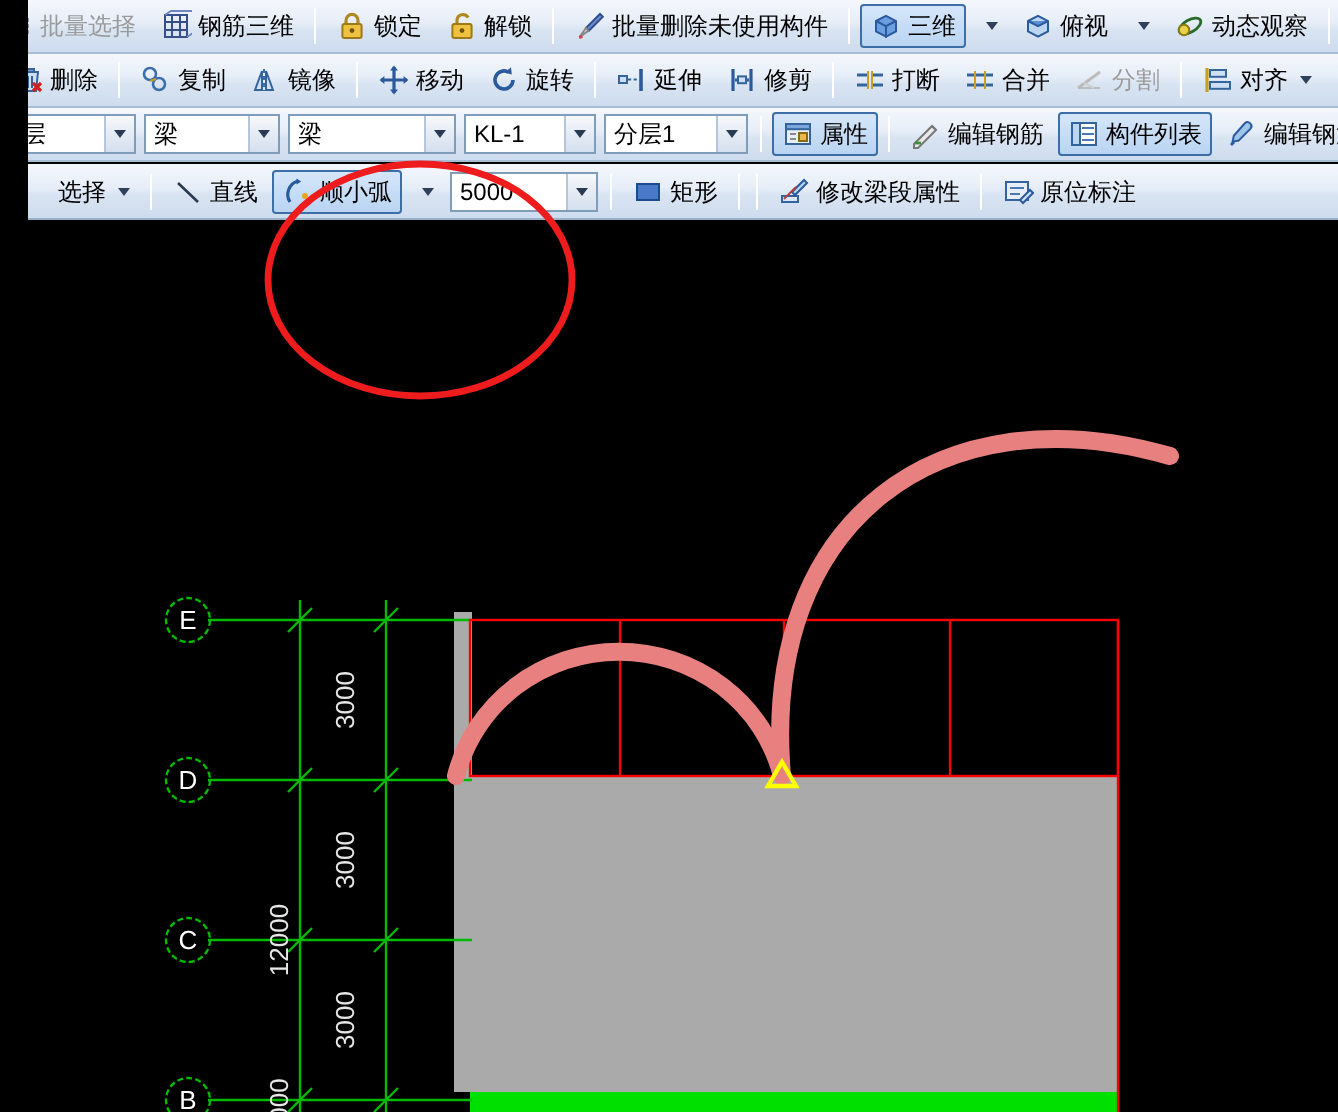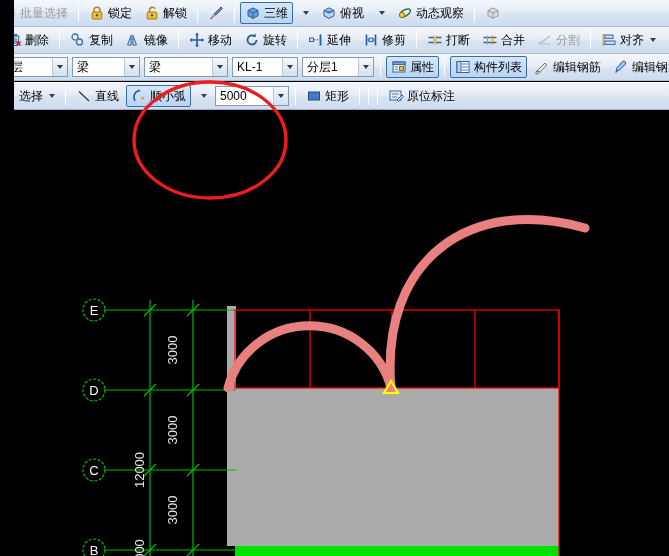--- a/index.html
+++ b/index.html
@@ -100,20 +100,32 @@
     <div class="tb-item disabled" style="margin-left:-18px">
       <span class="ic">
         <svg width="16" height="16" viewBox="0 0 16 16">
             <rect x="2" y="3" width="11" height="10" fill="none" stroke="#999" stroke-dasharray="2 1"></rect>
             <path d="M6 6l5 4-2 .3 1 2-1 .5-1-2-1.4 1.4z" fill="#aaa"></path>
           </svg>
       </span>
       <span class="tb-label">批量选择</span>
     </div>
 
+    <div class="tb-item">
+      <span class="ic">
+        <svg width="16" height="16" viewBox="0 0 16 16">
+            <g stroke="#354f8c" fill="none" stroke-width="1">
+              <rect x="2.5" y="2.5" width="11" height="11"></rect>
+              <path d="M6 2.5v11M10 2.5v11M2.5 6h11M2.5 10h11"></path>
+            </g>
+            <path d="M2.5 2.5l3-2h11v11l-3 2" fill="none" stroke="#6f86c0"></path>
+          </svg>
+      </span>
+      <span class="tb-label">钢筋三维</span>
+    </div>
 
     <div class="sep"></div>
 
     <div class="tb-item">
       <span class="ic">
         <svg width="16" height="16" viewBox="0 0 16 16">
             <path d="M5 7V5.2a3 3 0 016 0V7" fill="none" stroke="#b08a20" stroke-width="1.6"></path>
             <rect x="3.2" y="7" width="9.6" height="7" rx="1" fill="#f0c040" stroke="#9c7a17"></rect>
             <circle cx="8" cy="10.3" r="1.2" fill="#6b5210"></circle>
           </svg>
@@ -135,20 +147,21 @@
     <div class="sep"></div>
 
     <div class="tb-item">
       <span class="ic">
         <svg width="16" height="16" viewBox="0 0 16 16">
             <path d="M13 2l1.4 1.4-7 7L6 9z" fill="#6f8fd0" stroke="#2f4f8f"></path>
             <path d="M6 9l-3.2 4.4 4.4-3z" fill="#e8e8e8" stroke="#888"></path>
             <path d="M2.6 13.8l1.6-.6" stroke="#d04040" stroke-width="1.4"></path>
           </svg>
       </span>
+      <span class="tb-label">批量删除未使用构件</span>
     </div>
 
     <div class="sep"></div>
 
     <div class="tb-item active">
       <span class="ic">
         <svg width="16" height="16" viewBox="0 0 16 16">
             <path d="M3 5.5l5-2.6 5 2.6v5.2l-5 2.6-5-2.6z" fill="#6c9fe0" stroke="#2a5a9c"></path>
             <path d="M3 5.5l5 2.6 5-2.6M8 8.1v5.8" fill="none" stroke="#2a5a9c"></path>
           </svg>
@@ -375,57 +388,57 @@
             <rect x="2" y="3" width="12" height="2.6" fill="#7aa6da" stroke="#34649c"></rect>
             <path d="M4 8h3M4 10.5h3" stroke="#8a8a8a"></path>
             <path d="M8.5 7.5h4v4h-4z" fill="#e8b84a" stroke="#8a6a10"></path>
           </svg>
       </span>
       <span class="tb-label">属性</span>
     </div>
 
     <div class="sep"></div>
 
+    <div class="tb-item">
+      <span class="ic">
+        <svg width="16" height="16" viewBox="0 0 16 16">
+            <path d="M2 13l9-9 2 2-9 9H2z" fill="#e8e8e8" stroke="#777"></path>
+            <path d="M11 4l2 2" stroke="#777"></path>
+            <path d="M2.5 12.5h3" stroke="#3c8f3c" stroke-width="1.4"></path>
+          </svg>
+      </span>
+      <span class="tb-label">编辑钢筋</span>
+    </div>
+
     <div class="tb-item active">
       <span class="ic">
         <svg width="16" height="16" viewBox="0 0 16 16">
             <rect x="2" y="2.5" width="12" height="11" fill="#fff" stroke="#34649c"></rect>
             <rect x="2" y="2.5" width="4" height="11" fill="#bcd6f2" stroke="#34649c"></rect>
             <path d="M7 5h6M7 8h6M7 11h6" stroke="#4a7ab2"></path>
           </svg>
       </span>
       <span class="tb-label">构件列表</span>
     </div>
 
     <div class="tb-item">
       <span class="ic">
         <svg width="16" height="16" viewBox="0 0 16 16">
-            <path d="M2 13l9-9 2 2-9 9H2z" fill="#e8e8e8" stroke="#777"></path>
-            <path d="M11 4l2 2" stroke="#777"></path>
-            <path d="M2.5 12.5h3" stroke="#3c8f3c" stroke-width="1.4"></path>
-          </svg>
-      </span>
-      <span class="tb-label">编辑钢筋</span>
-    </div>
-
-    <div class="tb-item">
-      <span class="ic">
-        <svg width="16" height="16" viewBox="0 0 16 16">
             <path d="M9.5 2.5a2 2 0 012.8 2.8l-6 6-3 .6.6-3z" fill="#9fc4ea" stroke="#2a5a9c"></path>
             <path d="M2.5 13.5l1.5-1.5" stroke="#2a5a9c" stroke-width="1.4"></path>
           </svg>
       </span>
       <span class="tb-label">编辑钢筋</span>
     </div>
 
   </div>
 
   <div class="toolbar" id="tb4">
 
-    <div class="tb-item" style="margin-left:0">
+    <div class="tb-item" style="margin-left:10px">
       <span class="tb-label">选择</span>
       <span class="caret"></span>
     </div>
 
     <div class="sep"></div>
 
     <div class="tb-item">
       <span class="ic">
         <svg width="16" height="16" viewBox="0 0 16 16">
             <path d="M3 3.5L13 13" stroke="#2a3a52" stroke-width="1.3"></path>
@@ -463,20 +476,30 @@
           </svg>
       </span>
       <span class="tb-label">矩形</span>
     </div>
 
     <div class="sep"></div>
 
 
     <div class="sep"></div>
 
+    <div class="tb-item">
+      <span class="ic">
+        <svg width="16" height="16" viewBox="0 0 16 16">
+            <path d="M2 10h8v3H2z" fill="#dbe7f7" stroke="#34649c"></path>
+            <path d="M7 8l6-6 1.5 1.5-6 6z" fill="#b9d2ee" stroke="#2a5a9c"></path>
+            <path d="M9 5.5l-6 6" stroke="#b04040"></path>
+          </svg>
+      </span>
+      <span class="tb-label">修改梁段属性</span>
+    </div>
 
     <div class="sep"></div>
 
     <div class="tb-item">
       <span class="ic">
         <svg width="16" height="16" viewBox="0 0 16 16">
             <rect x="2" y="3" width="11" height="9" fill="#e8eef8" stroke="#34649c"></rect>
             <path d="M4 6h7M4 9h5" stroke="#4a7ab2"></path>
             <path d="M9 12l5-5 1.5 1.5-5 5z" fill="#cfe0f4" stroke="#2a5a9c"></path>
           </svg>

